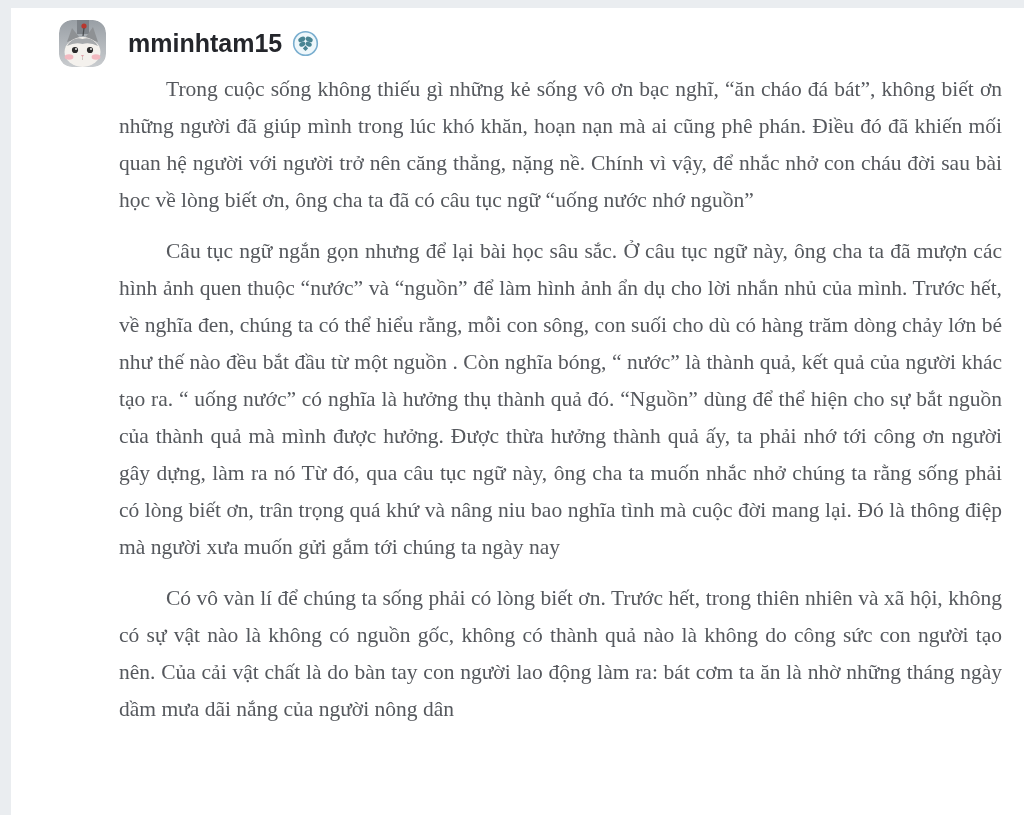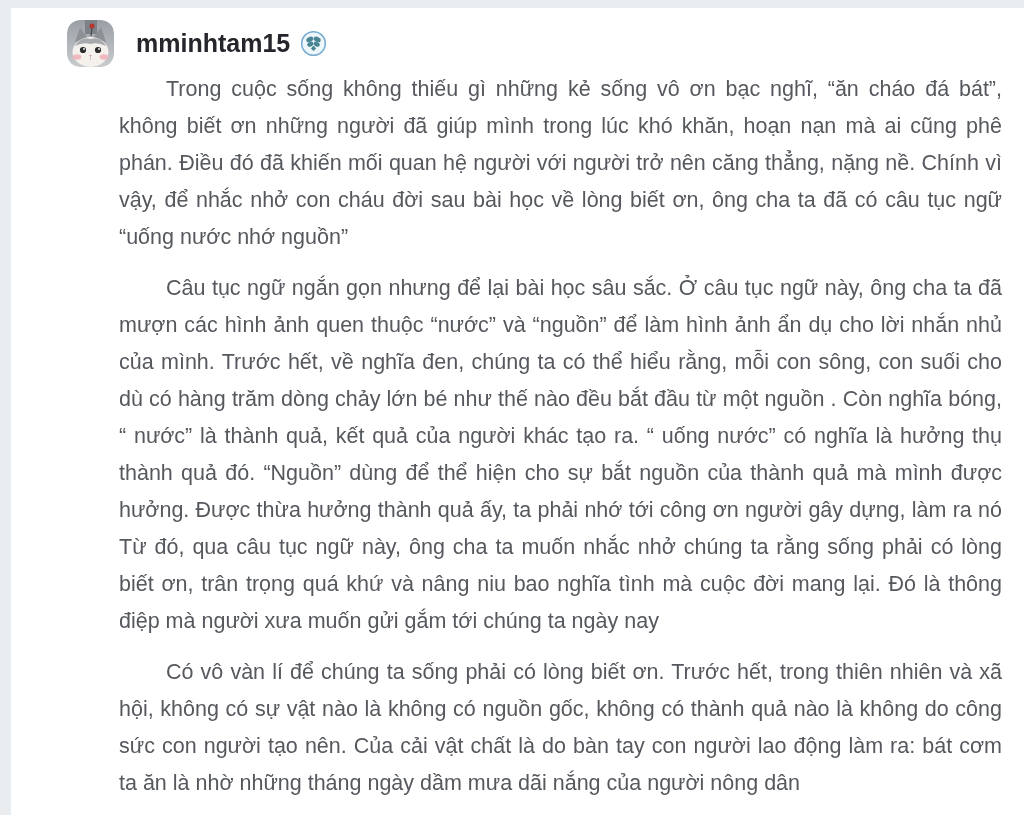--- a/index.html
+++ b/index.html
@@ -24,21 +24,20 @@
     left:11px;top:8px;
     width:1013px;height:807px;
     background:var(--card-bg);
     overflow:hidden;
   }
   .post-header{
     display:flex;
     align-items:center;
     padding:12px 0 0 48px;
     height:59px;
-    margin-left:8px;
   }
   .avatar{
     width:47px;height:47px;
     border-radius:13px;
     overflow:hidden;
     flex:0 0 auto;
     cursor:pointer;
   }
   .avatar svg{display:block;}
   .username{
@@ -52,20 +51,21 @@
     margin-left:10px;
     width:27px;height:27px;
     display:inline-block;
   }
   .post-body{
     margin:4px 22px 0 108px;
     font-size:21.5px;
     line-height:37px;
     text-align:justify;
     color:var(--body-text);
+    font-family:Liberation Serif, serif;
   }
   .post-body p{
     margin:0 0 14px 0;
     text-indent:47px;
   }
 </style>
 </head>
 <body>
 
 <div class="card">

